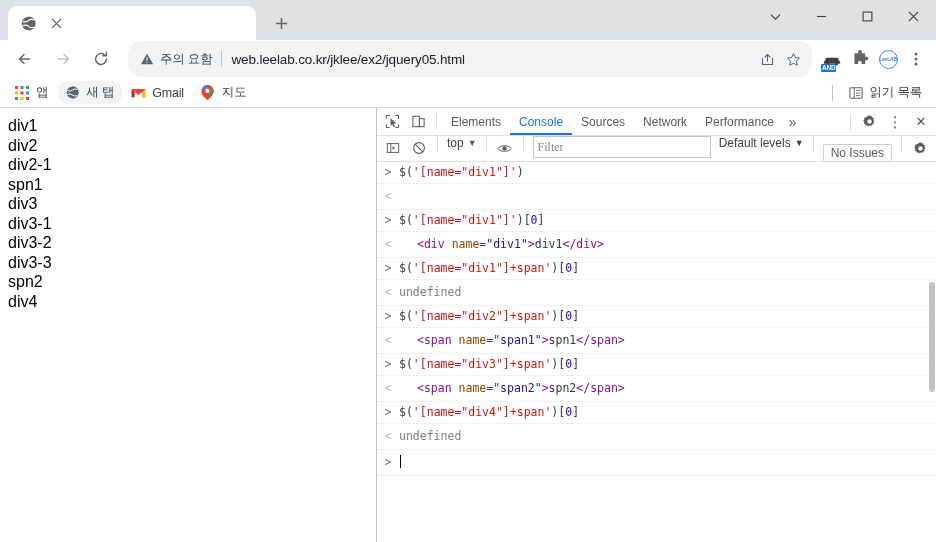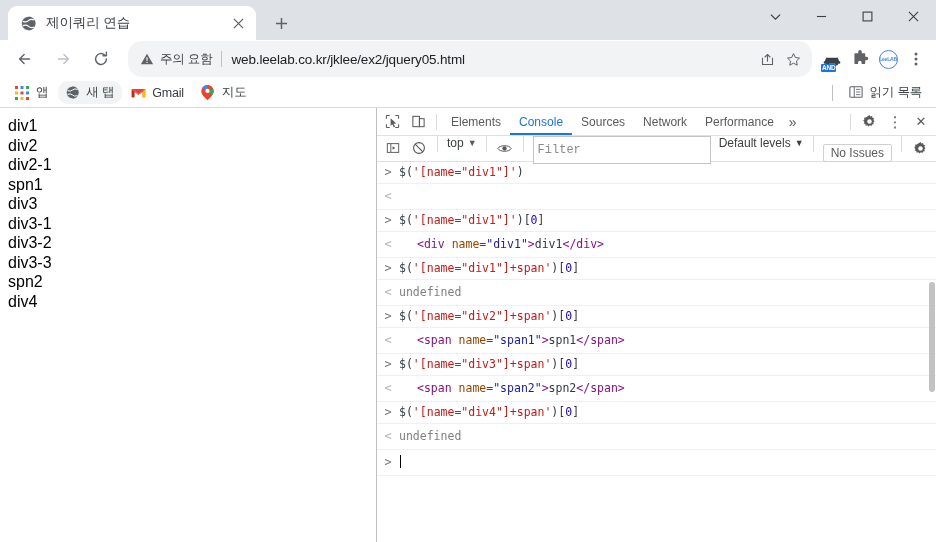--- a/index.html
+++ b/index.html
@@ -76,21 +76,21 @@
   
   .bookmarks {
     height: 30px; background: #ffffff; display: flex; align-items: center;
     padding: 0 8px; flex: none; border-bottom: 1px solid #dadce0;
   }
   .bm { display: flex; align-items: center; padding: 3px 8px 3px 6px; border-radius: 4px; margin-right: 2px; }
   .bm.active { background: #f1f3f4; border-radius: 10px; }
   .bm-ico { width: 16px; height: 16px; margin-right: 6px; flex:none; display:flex; align-items:center; justify-content:center;}
   .bm-label { font-size: 12.5px; color: #3c4043; white-space: nowrap; letter-spacing:-0.2px;}
   .bm-spacer { flex: 1; }
-  .reading-list { display:flex; align-items:flex-start; padding-right:4px; }
+  .reading-list { display:flex; align-items:center; padding-right:4px; }
 
   
   .body-row { flex: 1; display: flex; min-height: 0; background: #4d7c0f; }
   .pageview {
     width: 377px; background: #ffffff; padding: 8px 8px 0 8px;
     overflow: hidden; flex: none; border-right: 1px solid #c0c0c0;
   }
   .pageline { font-size: 16px; color: #000; line-height: 19.5px; font-family: "Liberation Sans", sans-serif; }
 
   
@@ -109,23 +109,23 @@
   .dt-more { font-size:14px; color:#5a5a5a; padding:0 6px; display:flex; align-items:center; height:24px;}
   .dt-spacer { flex:1; }
 
   .dt-filterbar {
     height: 26px; display:flex; align-items:flex-start; background:#fff;
     border-bottom:1px solid #e0e0e0; padding: 0 3px; flex:none;
   }
   .ctx-select { display:flex; align-items:center; font-size:12px; color:#3c4043; padding:0 4px; }
   .ctx-select .caret { margin-left:4px; font-size:9px; color:#5a5a5a; }
   .filter-input {
-    flex: 1; height: 28px; border: 1px solid #c4c4c4; background:#fff;
+    flex: 1; height: 22px; border: 1px solid #c4c4c4; background:#fff;
     font-size: 12px; color:#777; padding: 0 4px; margin: 0 4px; min-width:40px;
-    font-family:Liberation Mono, monospace;
+    font-family:Liberation Serif, serif;
   }
   .filter-input::placeholder { color: #8a8a8a; }
   .levels { display:flex; align-items:center; font-size:12px; color:#3c4043; padding: 0 4px; white-space:nowrap;}
   .levels .caret { margin-left:4px; font-size:9px; }
   .issues {
     font-size:12px; color:#5a5a5a; border:1px solid #d0d0d0; border-radius:2px;
     padding: 1px 7px; margin: 8px 4px; white-space:nowrap;
   }
 
   
@@ -185,21 +185,20 @@
 
   <div class="tabstrip">
     <div class="tab">
       <span class="tab-favicon">
         <svg width="17" height="17" viewBox="0 0 24 24">
           <circle cx="12" cy="12" r="10" fill="#5f6368"></circle>
           <path d="M4 9 q5 2 8 -1 q3 -3 8 -1 M4 15 q5 -2 8 1 q3 3 8 1" stroke="#fff" stroke-width="1.6" fill="none"></path>
           <path d="M12 2 a10 10 0 0 0 0 20" fill="none" stroke="#fff" stroke-width="1.2"></path>
         </svg>
       </span>
-      <span class="tab-title">제이쿼리 연습</span>
       <span class="tab-close">
         <svg width="11" height="11" viewBox="0 0 12 12">
             <path d="M1 1 L11 11 M11 1 L1 11" stroke="#5f6368" stroke-width="1.4"></path>
           </svg>
       </span>
     </div>
     <div class="new-tab">
       <svg width="13" height="13" viewBox="0 0 14 14">
           <path d="M7 1 V13 M1 7 H13" stroke="#5f6368" stroke-width="1.6"></path>
         </svg>

